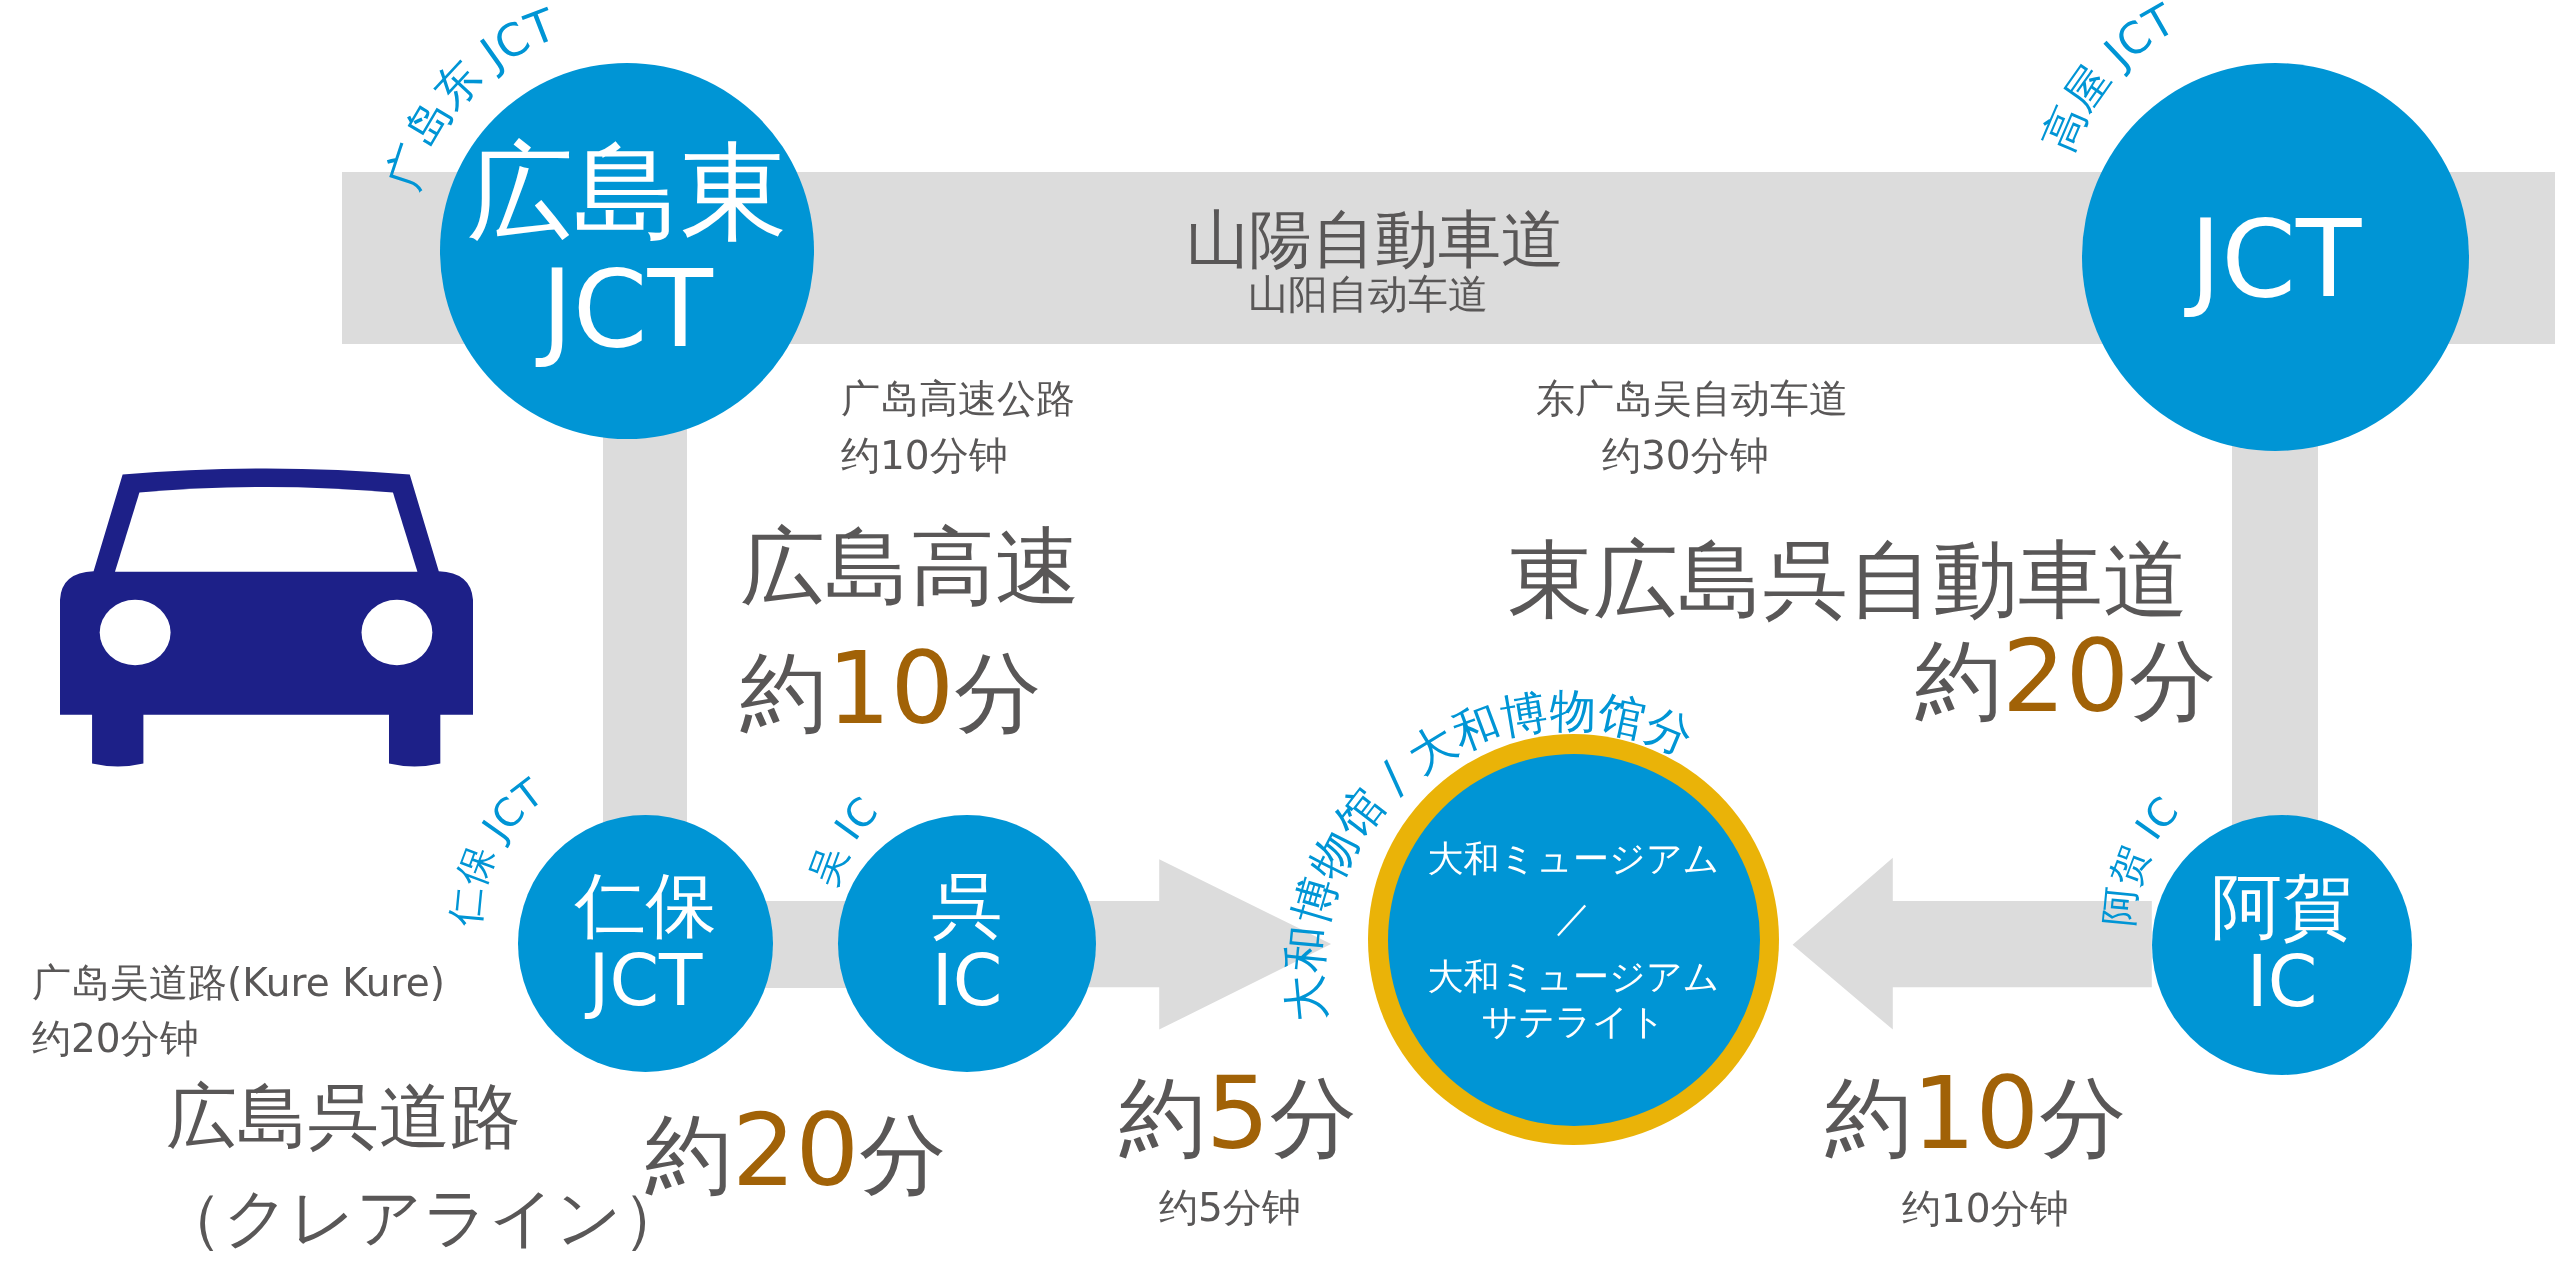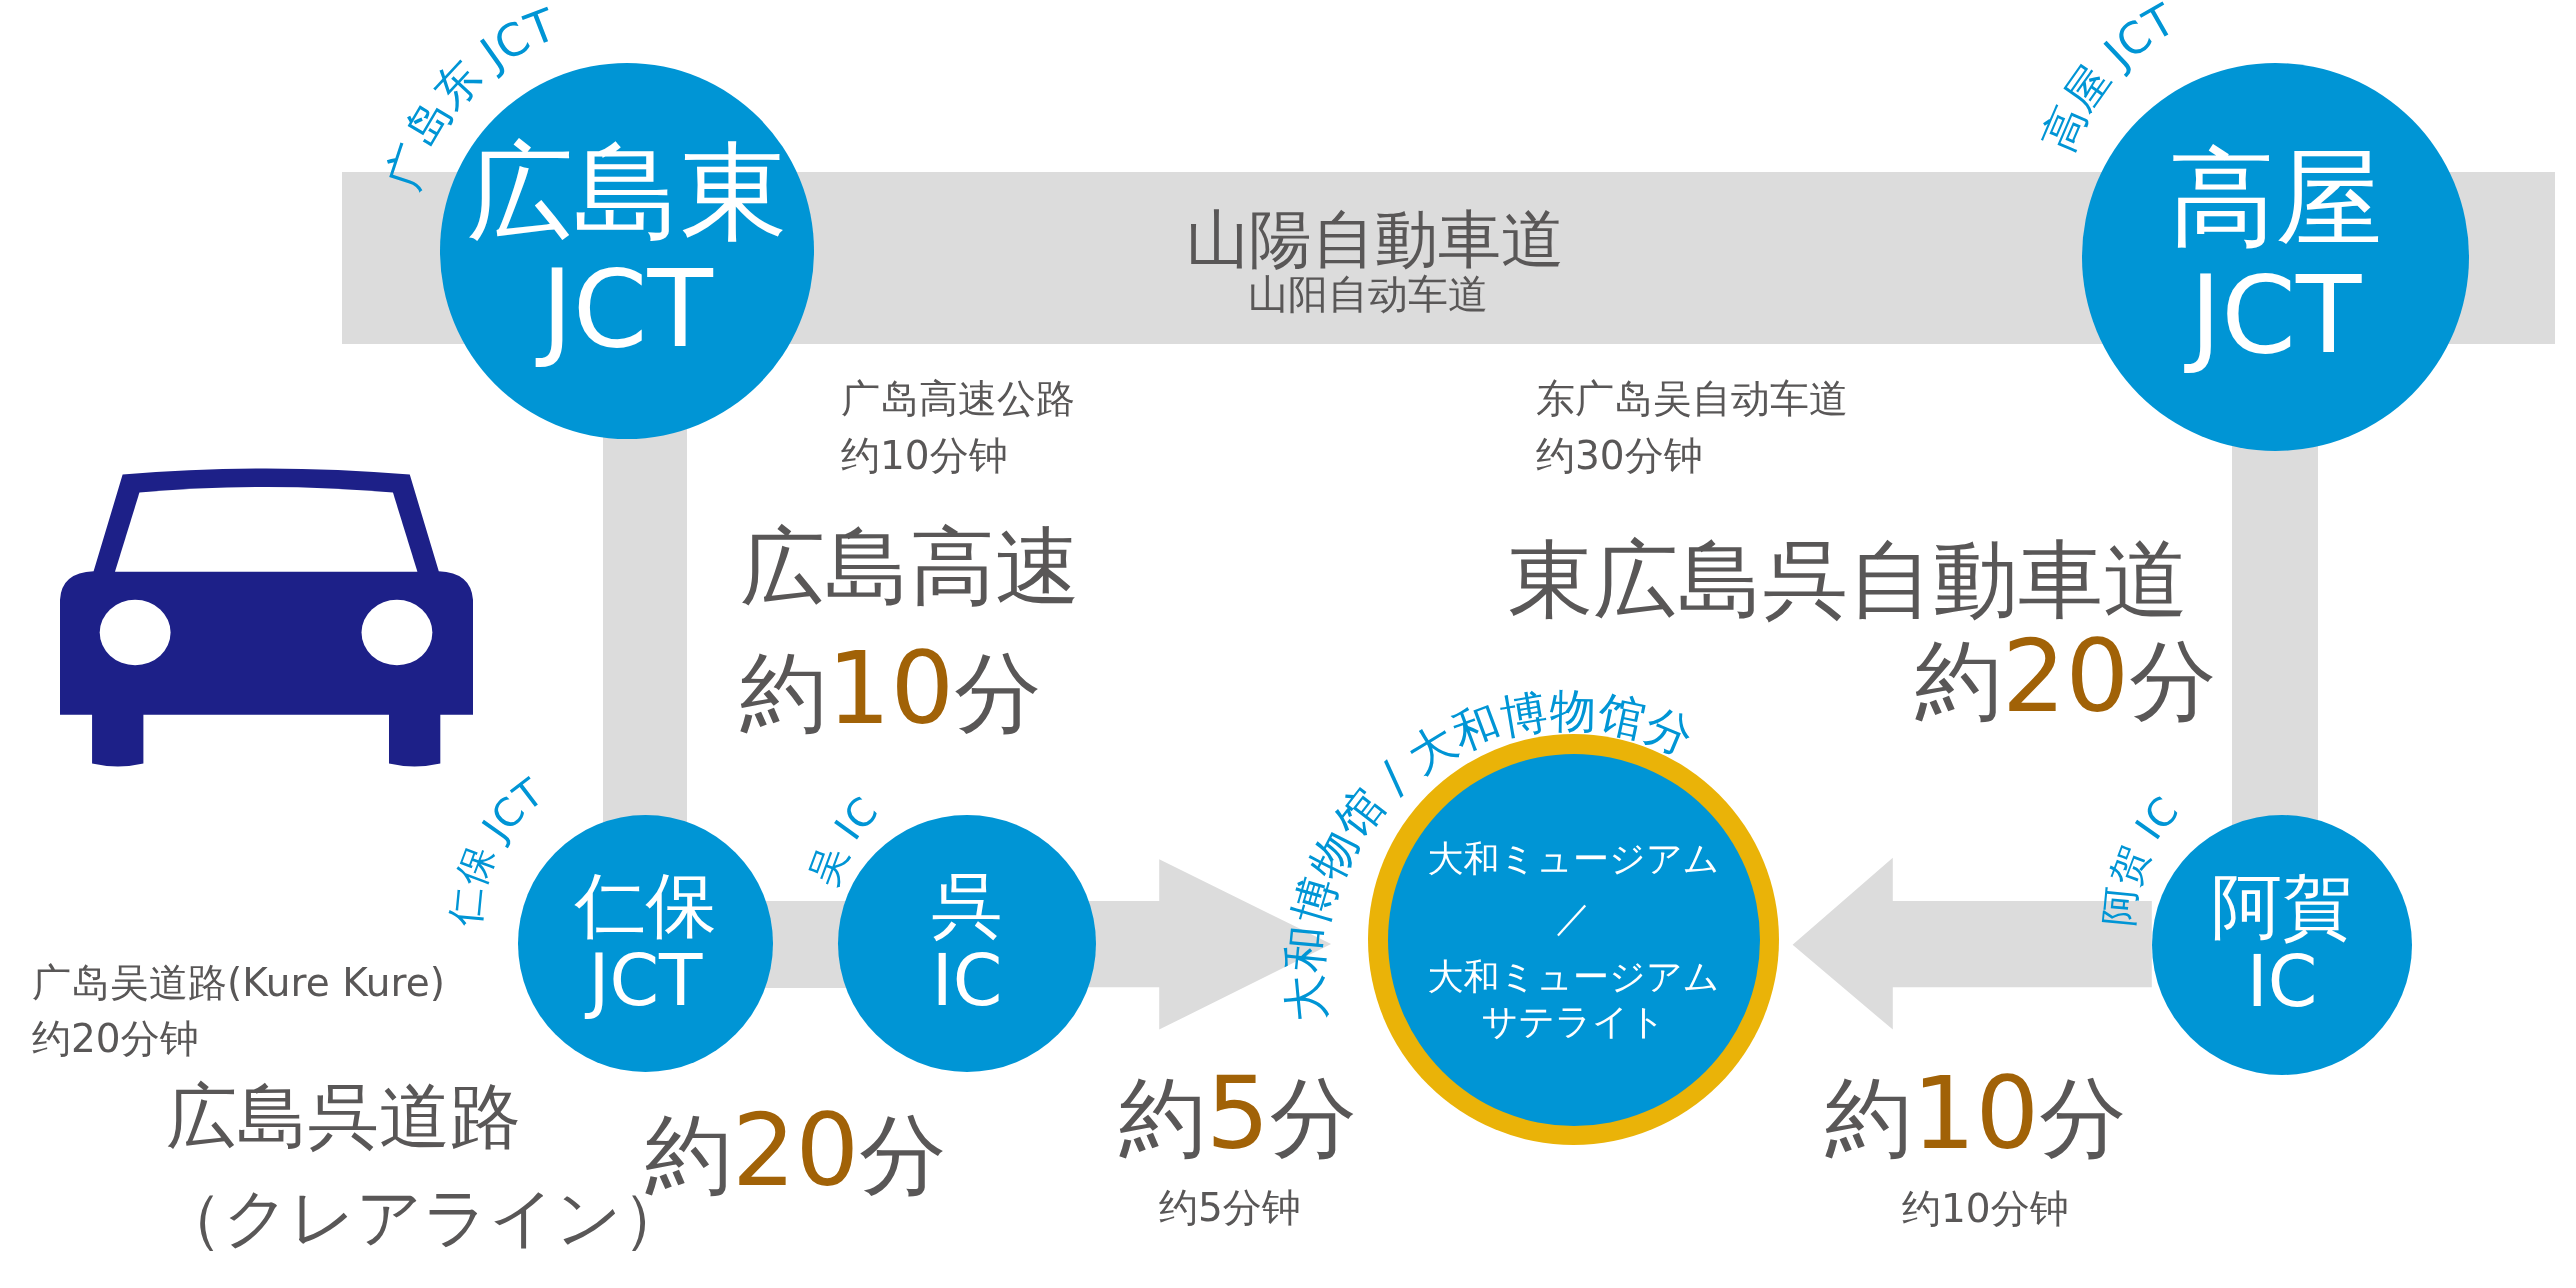--- a/index.html
+++ b/index.html
@@ -48,21 +48,20 @@
   <span class="l2" style="margin-top:4.6px;">JCT</span>
 </div>
 <svg class="arc-label" style="left:363px; top:0px;" width="541" height="309" viewBox="0 0 700 400">
   <defs>
       <path id="arc1" d="M70,250 A270,270 0 0 1 290,40"></path>
     </defs>
   <text font-size="58"><textPath href="#arc1">广岛东 JCT</textPath></text>
 </svg>
 
 <div class="node" style="left:2082px; top:63px; width:387px; height:388px; font-size:107px;">
-  <span class="l1">高屋</span>
   <span class="l2" style="margin-top:4.6px;">JCT</span>
 </div>
 <svg class="arc-label" style="left:2009px; top:0px;" width="386" height="232" viewBox="0 0 500 300">
   <defs>
       <path id="arc2" d="M80,200 A270,270 0 0 1 250,25"></path>
     </defs>
   <text font-size="56"><textPath href="#arc2">高屋 JCT</textPath></text>
 </svg>
 
 <div class="node" style="left:518px; top:815px; width:255px; height:257px; font-size:71px;">
@@ -119,21 +118,21 @@
 <div class="txt gray" style="left:1248px; top:267px; font-size:40px;">山阳自动车道</div>
 
 <div class="txt gray" style="left:841px; top:372px; font-size:39px;">广岛高速公路</div>
 <div class="txt gray" style="left:841px; top:429px; font-size:39px;">约10分钟</div>
 <div class="txt gray" style="left:740px; top:510px; font-size:85px;">広島高速</div>
 <div class="txt gray" style="left:740px; top:630px; font-size:87px;">
   <span>約</span><span class="red" style="font-size:100px;">10</span><span>分</span>
 </div>
 
 <div class="txt gray" style="left:1536px; top:372px; font-size:39px;">东广岛吴自动车道</div>
-<div class="txt gray" style="left:1536px; top:429px; font-size:39px;">约30分钟</div>
+<div class="txt gray" style="left:1602px; top:429px; font-size:39px;">约30分钟</div>
 <div class="txt gray" style="left:1508px; top:523px; font-size:85px;text-align:center;">東広島呉自動車道</div>
 <div class="txt gray" style="left:1915px; top:618px; font-size:87px;">
   <span>約</span><span class="red" style="font-size:100px;">20</span><span>分</span>
 </div>
 
 <div class="txt gray" style="left:32px; top:956px; font-size:39px;">广岛吴道路(Kure Kure)</div>
 <div class="txt gray" style="left:32px; top:1012px; font-size:39px;">约20分钟</div>
 <div class="txt gray" style="left:166px; top:1070px; font-size:71px;">広島呉道路</div>
 <div class="txt gray" style="left:158px; top:1174px; font-size:65px;">（クレアライン）</div>
 <div class="txt gray" style="left:645px; top:1092px; font-size:87px;">

